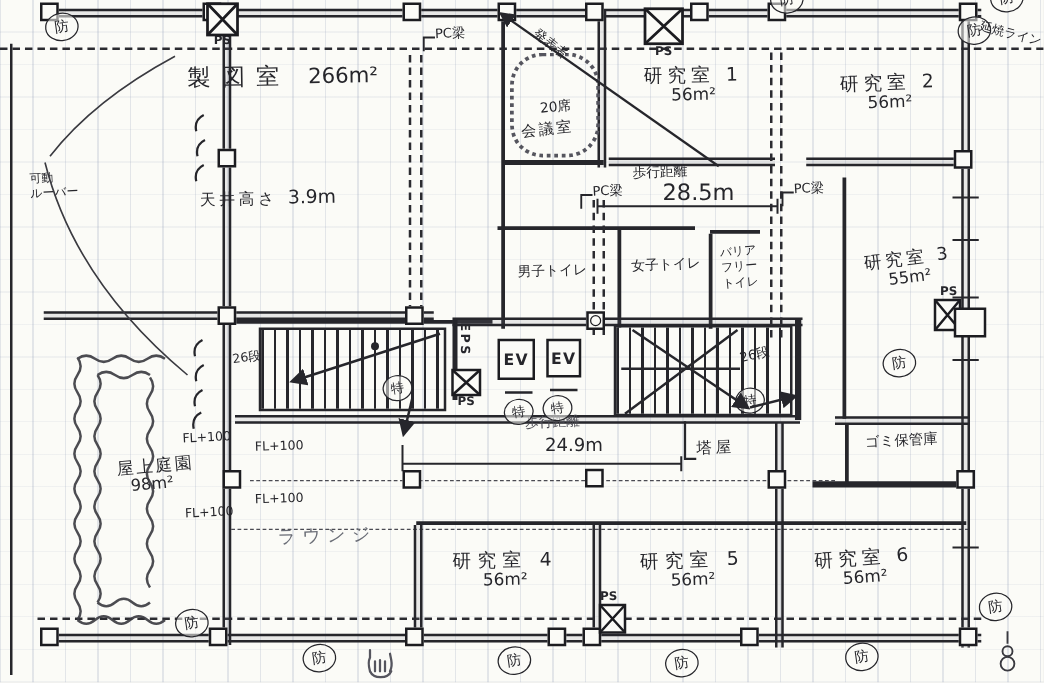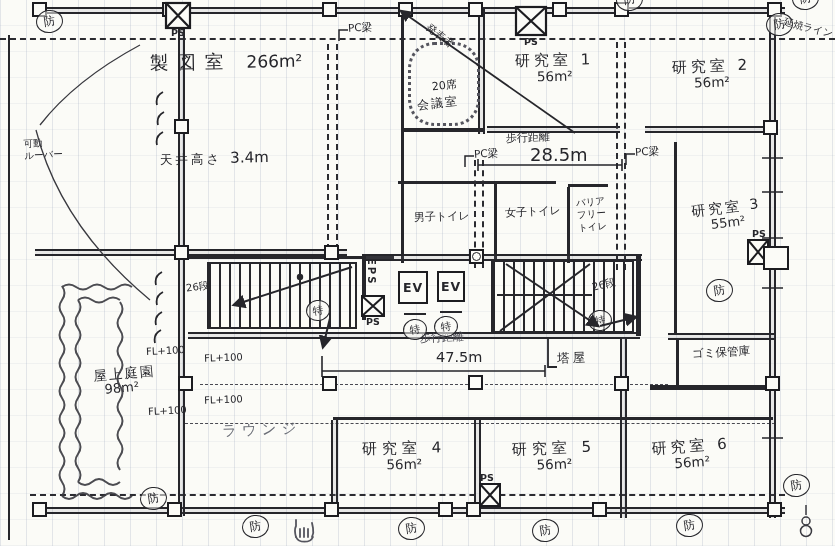--- a/index.html
+++ b/index.html
@@ -122,21 +122,21 @@
   <div class="a txt vtext" style="left:366px;top:258px;font-size:10px;font-weight:bold">EPS</div>
 
   <div class="a chairs" style="left:408px;top:42px;width:72px;height:84px"></div>
 
   <div class="a txt" style="left:150px;top:52px;display:flex;gap:14px;align-items:baseline;transform:rotate(-1deg)">
     <span style="font-size:18.5px;letter-spacing:9px">製図室</span>
     <span style="font-size:17px">266m²</span>
   </div>
   <div class="a txt" style="left:160px;top:150px;display:flex;gap:8px;align-items:baseline;transform:rotate(-1deg)">
     <span style="font-size:12.5px;letter-spacing:3px">天井高さ</span>
-    <span style="font-size:15px">3.4m</span>
+    <span style="font-size:15px">3.9m</span>
   </div>
 
   <div class="a txt" style="left:432px;top:80px;font-size:11px;transform:rotate(-6deg)">20席</div>
   <div class="a txt" style="left:417px;top:97px;font-size:12px;letter-spacing:2px;transform:rotate(-6deg)">会議室</div>
   <div class="a txt" style="left:424px;top:30px;font-size:10.5px;transform:rotate(38deg)">発表者</div>
 
   <div class="a txt" style="left:515px;top:52px;text-align:center;transform:rotate(-1deg)">
     <div style="font-size:15px;letter-spacing:4px">研究室 1</div>
     <div style="font-size:13.5px">56m²</div>
   </div>
@@ -173,21 +173,21 @@
     <div style="font-size:13.5px;letter-spacing:2px">屋上庭園</div>
     <div style="font-size:13px;margin-left:10px">98m²</div>
   </div>
   <div class="a txt pencil" style="left:222px;top:421px;font-size:14.5px;letter-spacing:5px;transform:rotate(-2deg)">ラウンジ</div>
   <div class="a txt" style="left:692px;top:346px;font-size:11.5px;transform:rotate(-3deg)">ゴミ保管庫</div>
   <div class="a txt" style="left:557px;top:351px;font-size:12.5px;letter-spacing:3px;transform:rotate(-2deg)">塔屋</div>
 
   <div class="a txt" style="left:506px;top:132px;font-size:11px;transform:rotate(-2deg)">歩行距離</div>
   <div class="a txt" style="left:530px;top:145px;font-size:18px">28.5m</div>
   <div class="a txt" style="left:420px;top:332px;font-size:11px;color:#4a4a52;transform:rotate(-2deg)">歩行距離</div>
-  <div class="a txt" style="left:436px;top:349px;font-size:14.5px">47.5m</div>
+  <div class="a txt" style="left:436px;top:349px;font-size:14.5px">24.9m</div>
   <div class="a txt" style="left:186px;top:281px;font-size:10px;transform:rotate(-8deg)">26段</div>
   <div class="a txt" style="left:592px;top:279px;font-size:10.5px;transform:rotate(-14deg)">26段</div>
 
   <div class="a txt" style="left:146px;top:345px;font-size:10px;transform:rotate(-3deg)">FL+100</div>
   <div class="a txt" style="left:204px;top:352px;font-size:10px;transform:rotate(-2deg)">FL+100</div>
   <div class="a txt" style="left:204px;top:394px;font-size:10px;transform:rotate(-2deg)">FL+100</div>
   <div class="a txt" style="left:148px;top:405px;font-size:10px;transform:rotate(-3deg)">FL+100</div>
 
   <div class="a txt" style="left:171px;top:28px;font-size:9.5px;font-weight:bold">PS</div>
   <div class="a txt" style="left:524px;top:37px;font-size:9.5px;font-weight:bold">PS</div>

